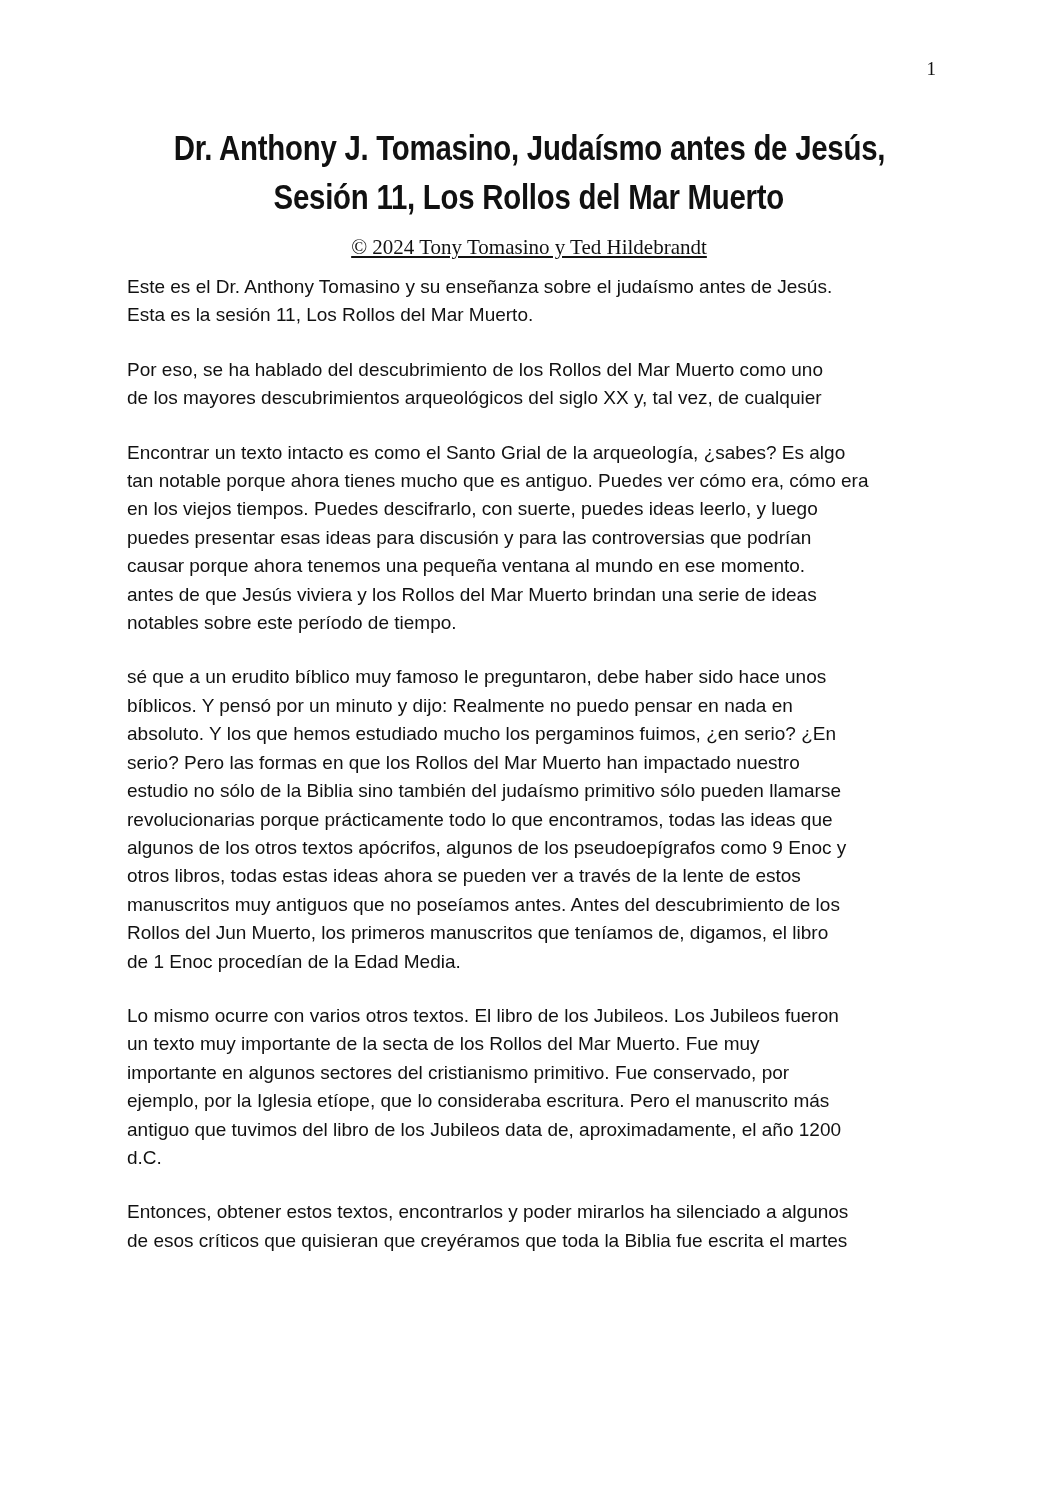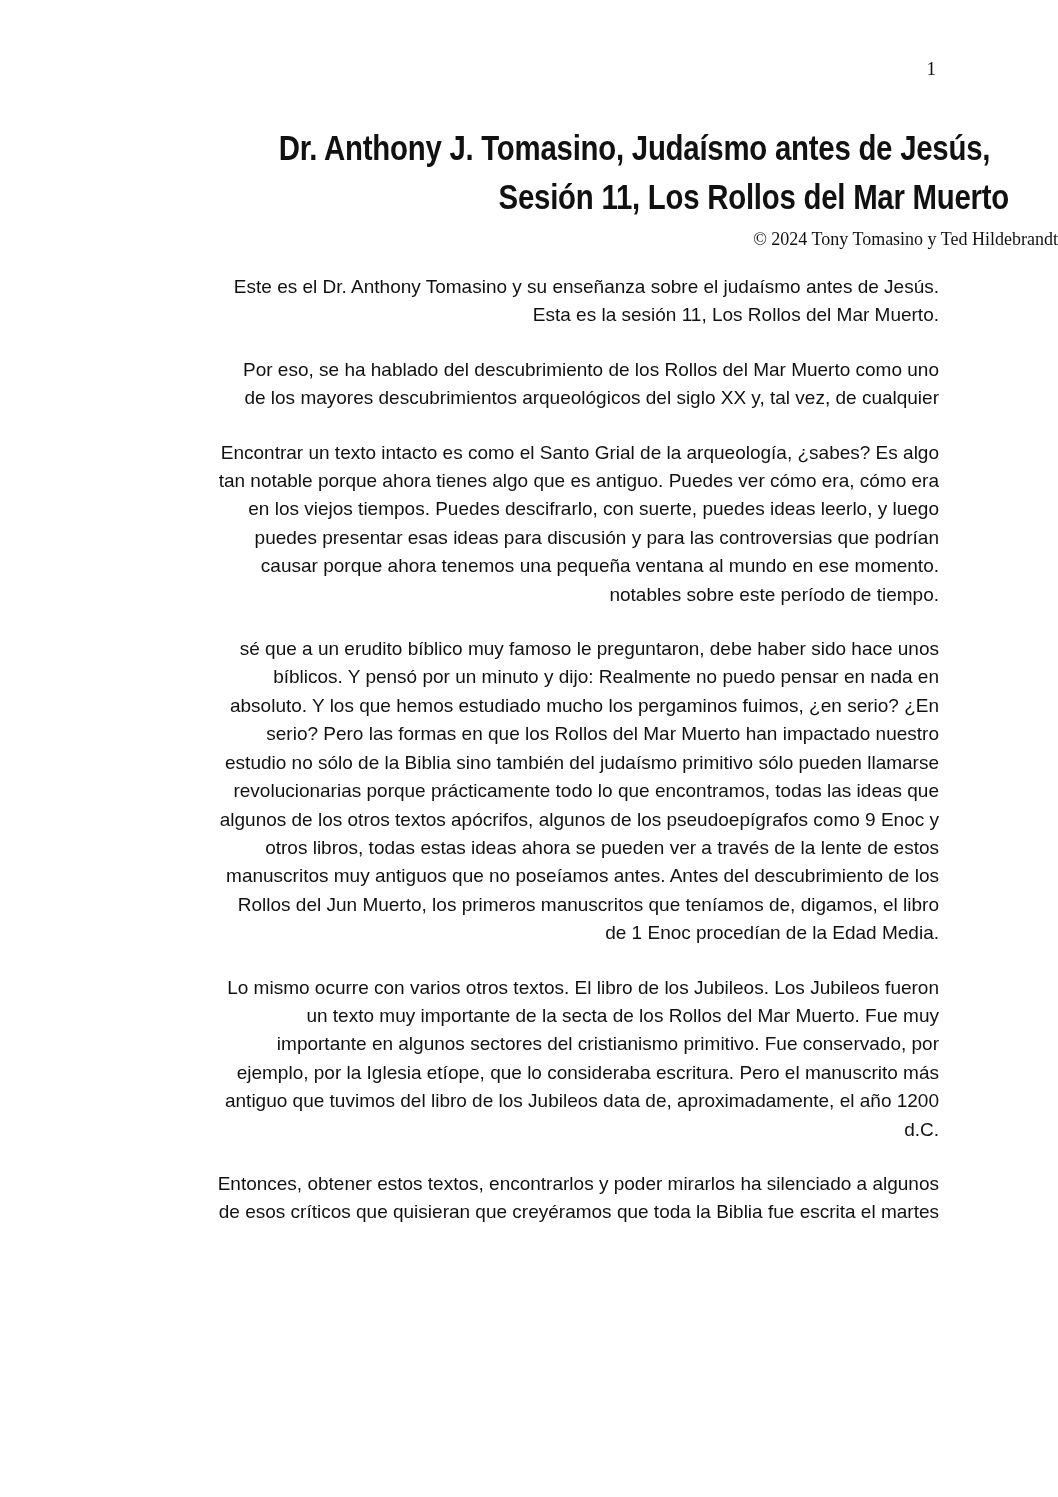--- a/index.html
+++ b/index.html
@@ -22,53 +22,53 @@
     right: 122px;
     font-family: "Liberation Serif", serif;
     font-size: 19px;
     color: #111111;
   }
   .doc-header {
     position: absolute;
     top: 124px;
     left: 0;
     right: 0;
-    text-align: right;
+    text-align: center;
   }
   .title-line {
     display: block;
     line-height: 47px;
   }
   .title-text {
     display: inline-block;
     font-size: 35px;
     font-weight: 700;
     white-space: nowrap;
     transform: scaleX(0.84);
     transform-origin: 50% 50%;
     letter-spacing: -0.3px;
   }
   .copyright {
     font-family: "Liberation Serif", serif;
-    font-size: 18px;
+    font-size: 21px;
     line-height: 26px;
-    margin-top: 4px;
+    margin-top: 12px;
+    text-decoration: underline;
   }
   .doc-body {
     position: absolute;
     top: 273px;
     left: 127px;
     width: 812px;
     font-size: 19px;
     line-height: 28.4px;
   }
   .para {
     margin: 0 0 26px 0;
     padding: 0;
-    text-align: right;
   }
   .line {
     display: block;
     white-space: nowrap;
   }
 </style>
 </head>
 <body>
 
 <div class="page">
@@ -86,24 +86,25 @@
       <p class="para">
         <span class="line">Este es el Dr. Anthony Tomasino y su enseñanza sobre el judaísmo antes de Jesús.</span>
         <span class="line">Esta es la sesión 11, Los Rollos del Mar Muerto.</span>
       </p>
       <p class="para">
         <span class="line">Por eso, se ha hablado del descubrimiento de los Rollos del Mar Muerto como uno</span>
         <span class="line">de los mayores descubrimientos arqueológicos del siglo XX y, tal vez, de cualquier</span>
       </p>
       <p class="para">
         <span class="line">Encontrar un texto intacto es como el Santo Grial de la arqueología, ¿sabes? Es algo</span>
-        <span class="line">tan notable porque ahora tienes algo que es antiguo. Puedes ver cómo era, cómo era</span>
+        <span class="line">tan notable porque ahora tienes mucho que es antiguo. Puedes ver cómo era, cómo era</span>
         <span class="line">en los viejos tiempos. Puedes descifrarlo, con suerte, puedes ideas leerlo, y luego</span>
         <span class="line">puedes presentar esas ideas para discusión y para las controversias que podrían</span>
         <span class="line">causar porque ahora tenemos una pequeña ventana al mundo en ese momento.</span>
+        <span class="line">antes de que Jesús viviera y los Rollos del Mar Muerto brindan una serie de ideas</span>
         <span class="line">notables sobre este período de tiempo.</span>
       </p>
       <p class="para">
         <span class="line">sé que a un erudito bíblico muy famoso le preguntaron, debe haber sido hace unos</span>
         <span class="line">bíblicos. Y pensó por un minuto y dijo: Realmente no puedo pensar en nada en</span>
         <span class="line">absoluto. Y los que hemos estudiado mucho los pergaminos fuimos, ¿en serio? ¿En</span>
         <span class="line">serio? Pero las formas en que los Rollos del Mar Muerto han impactado nuestro</span>
         <span class="line">estudio no sólo de la Biblia sino también del judaísmo primitivo sólo pueden llamarse</span>
         <span class="line">revolucionarias porque prácticamente todo lo que encontramos, todas las ideas que</span>
         <span class="line">algunos de los otros textos apócrifos, algunos de los pseudoepígrafos como 9 Enoc y</span>

